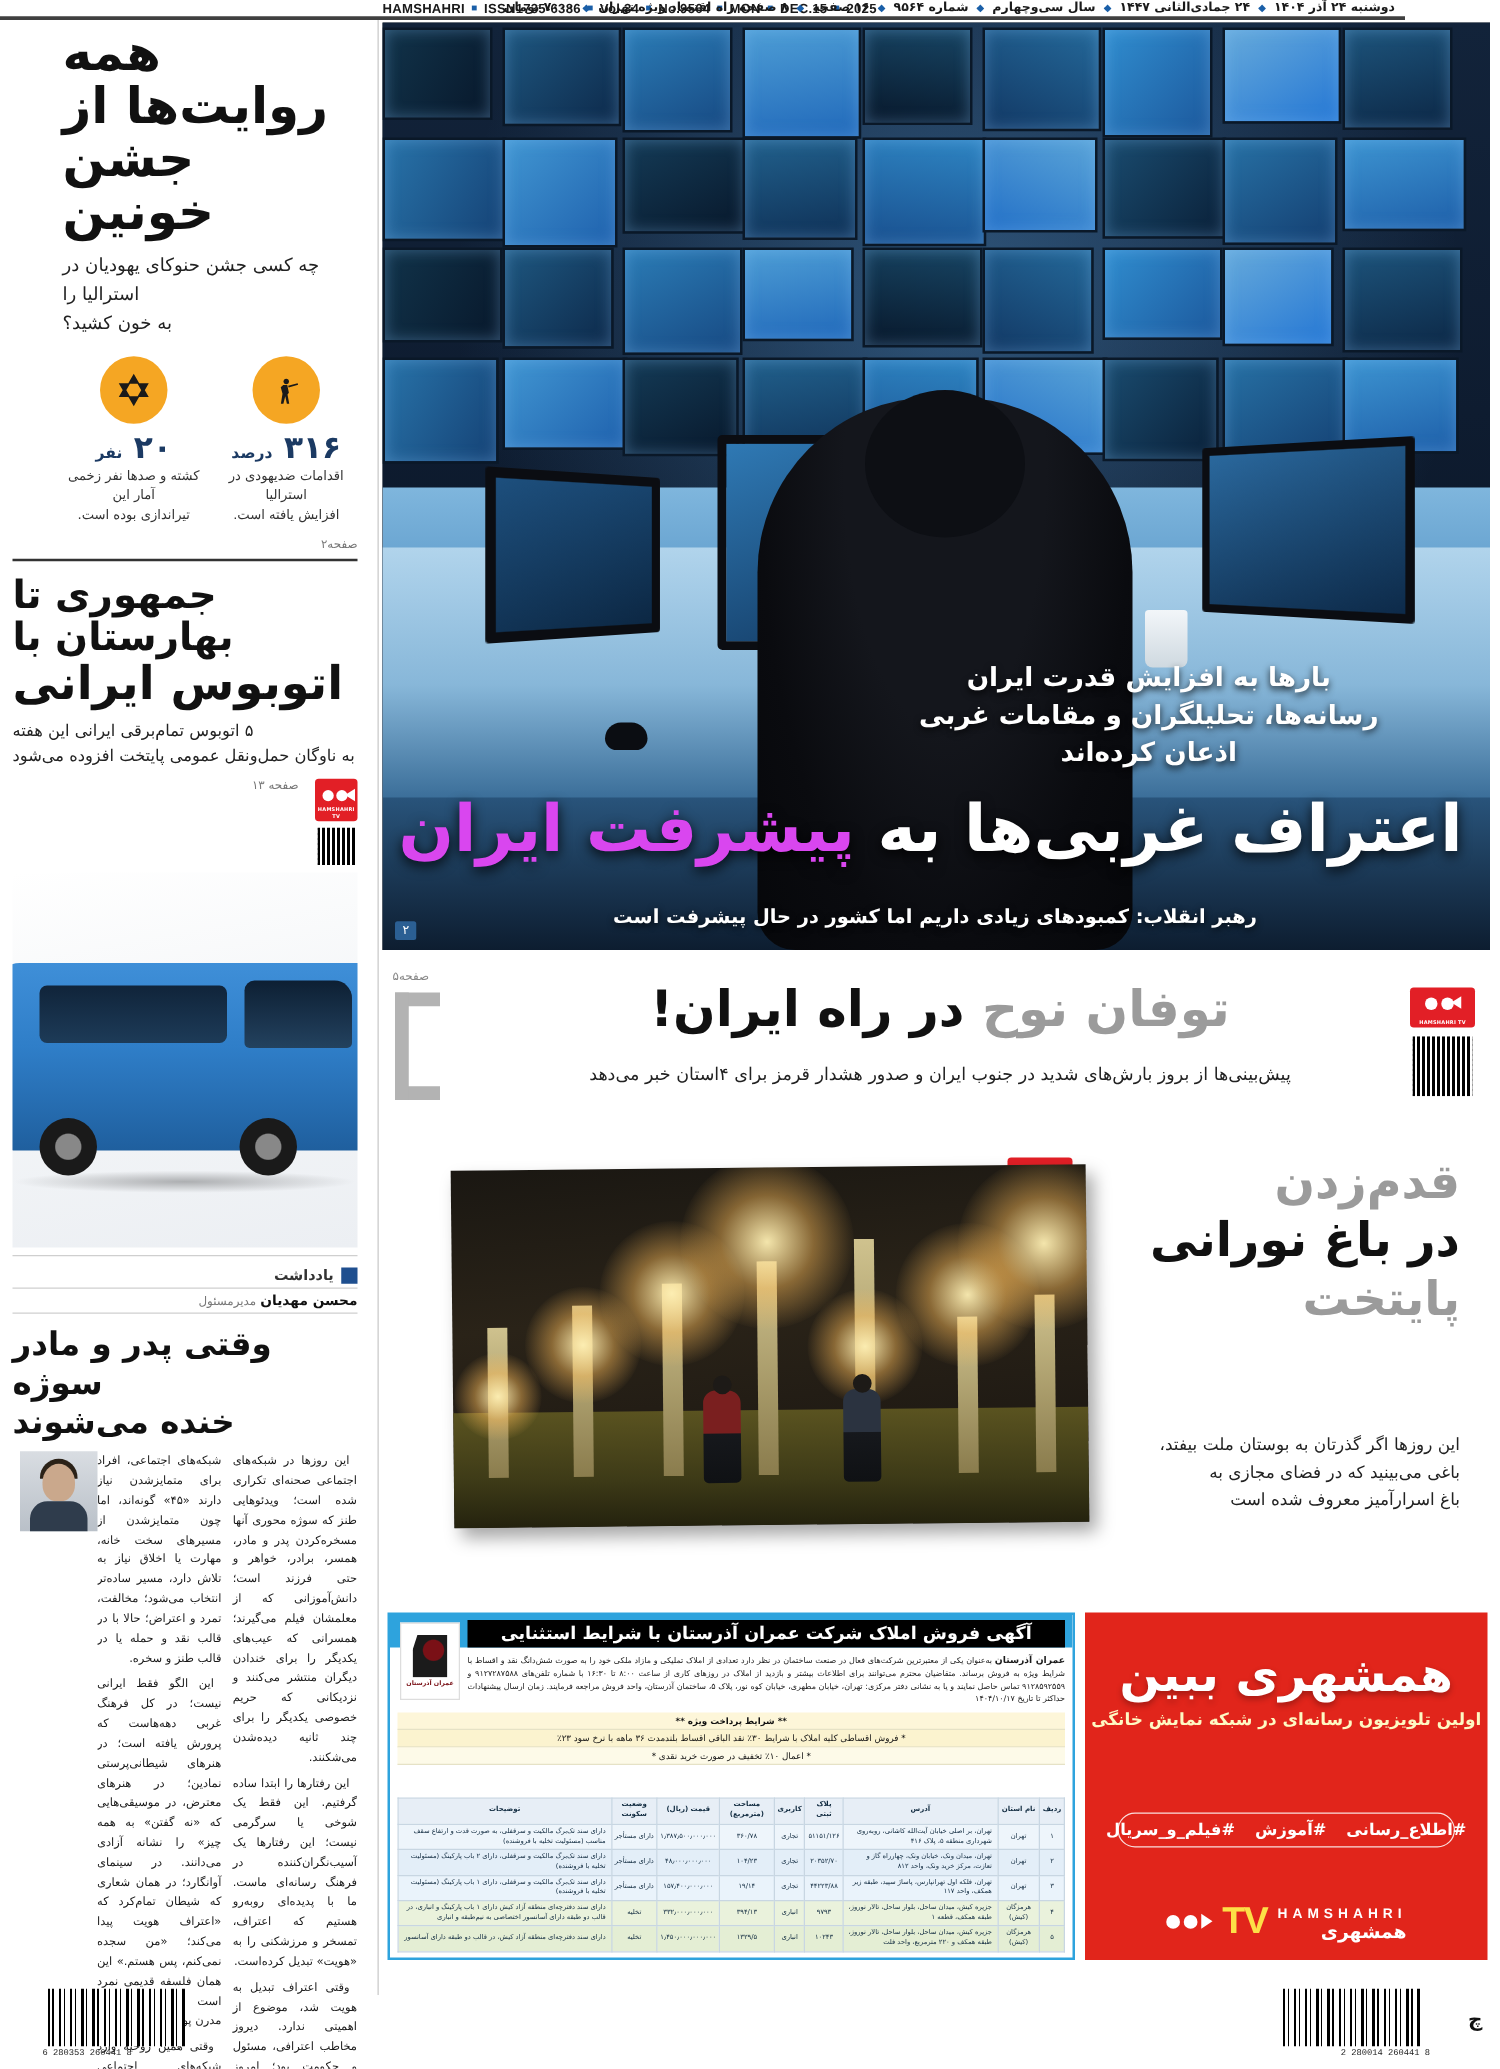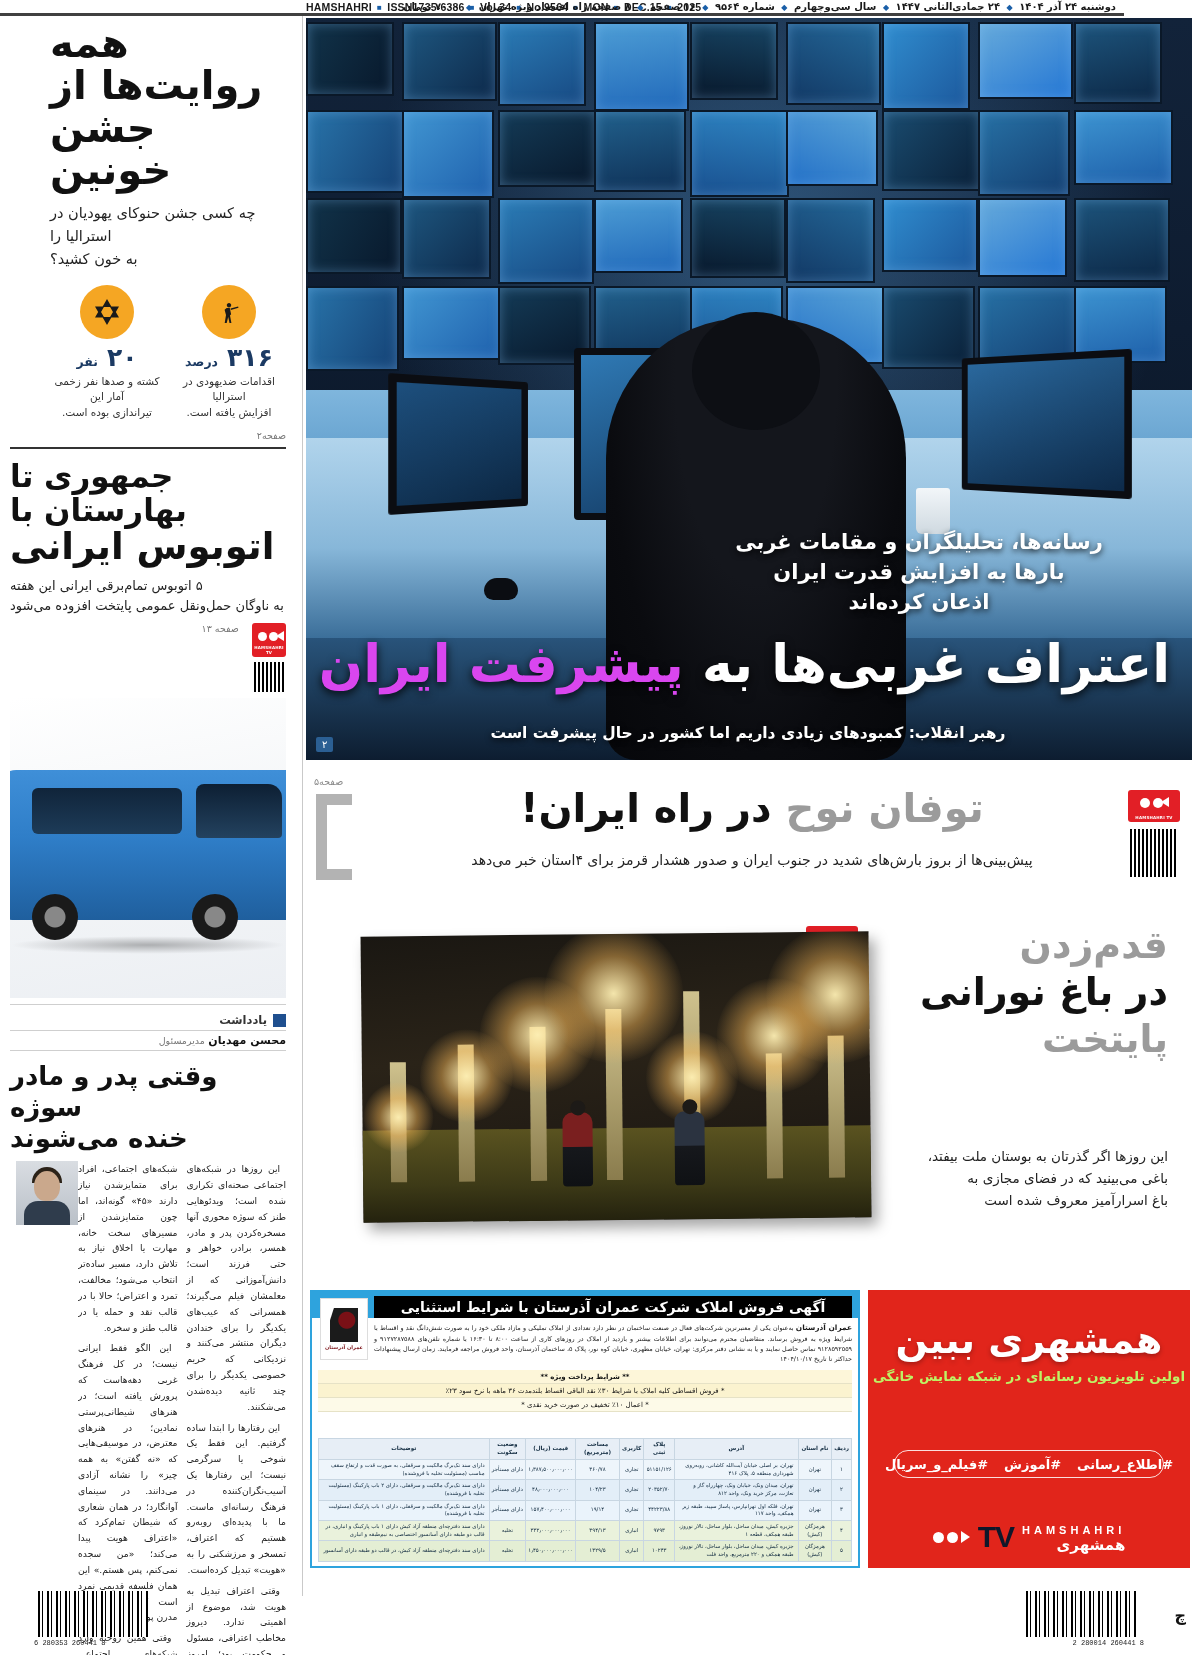--- a/index.html
+++ b/index.html
@@ -378,36 +378,36 @@
   .ad-right {
     position:absolute; left: 868px; top: 1290px; width: 322px; height: 278px;
     background:#e1251b; overflow:hidden;
   }
   .ar-title {
     position:absolute; left:0; right:0; top: 28px; text-align:center; direction:rtl;
     color:#fff; font-size: 38px; font-weight:900; text-shadow: 0 2px 5px rgba(0,0,0,.3);
   }
   .ar-sub {
     position:absolute; left:0; right:0; top: 78px; text-align:center; direction:rtl;
-    color:#bef264; font-size: 13.5px; font-weight:700;
+    color:#fef9c3; font-size: 13.5px; font-weight:700;
   }
   .ar-tags {
     position:absolute; left: 26px; right: 26px; top: 160px; height: 28px;
     border: 1.5px solid rgba(255,255,255,.85); border-radius: 14px;
     display:flex; align-items:center; justify-content:center; gap: 16px;
     direction: rtl; color:#fff; font-size: 13px; font-weight:700;
   }
   .ar-brand {
     position:absolute; left:0; right:0; bottom: 14px; display:flex;
     align-items:center; justify-content:center; gap:8px; direction:ltr;
   }
   .ar-brand .name { color:#fff; text-align:right; line-height:1; }
   .ar-brand .name .en { font-size:11px; font-weight:700; letter-spacing:4px; font-family:"Liberation Sans",sans-serif; }
   .ar-brand .name .fa { font-size:15px; font-weight:900; direction:rtl; display:block; margin-top:1px; }
-  .ar-brand .tv { color:#0f172a; font-size:30px; font-weight:900; letter-spacing:-1px; font-family:"Liberation Sans",sans-serif;text-align:center; }
+  .ar-brand .tv { color:#fde047; font-size:30px; font-weight:900; letter-spacing:-1px; font-family:"Liberation Sans",sans-serif;text-align:center; }
   .ar-brand .dots { display:flex; gap:3px; align-items:center; }
   .ar-brand .dots i { width:11px; height:11px; border-radius:50%; background:#fff; display:block; }
   .ar-brand .dots .tri {
     width:0;height:0;border-top:6px solid transparent;border-bottom:6px solid transparent;border-left:9px solid #fff;
   }
 
   
   .barcode {
     position:absolute; bottom: 18px; height: 46px; width: 110px;
     background: repeating-linear-gradient(90deg,#000 0 2px,#fff 2px 4px, #000 4px 5px, #fff 5px 9px);
@@ -619,22 +619,22 @@
     <div class="mon-l"></div>
     <div class="mon-c"></div>
     <div class="mon-r"></div>
     <div class="cup"></div>
     <div class="mouse"></div>
     <div class="man">
       <span class="headshape"></span>
     </div>
 
     <div class="hl-kicker">
+      <span class="l">بارها به افزایش قدرت ایران</span>
       <span class="l">رسانه‌ها، تحلیلگران و مقامات غربی</span>
-      <span class="l">بارها به افزایش قدرت ایران</span>
       <span class="l">اذعان کرده‌اند</span>
     </div>
     <div class="hl-main">
       <span>اعتراف غربی‌ها به</span>
       <span class="hi">پیشرفت ایران</span>
     </div>
     <div class="hl-sub">رهبر انقلاب: کمبودهای زیادی داریم اما کشور در حال پیشرفت است</div>
     <div class="pagebox">۲</div>
   </div>
 

